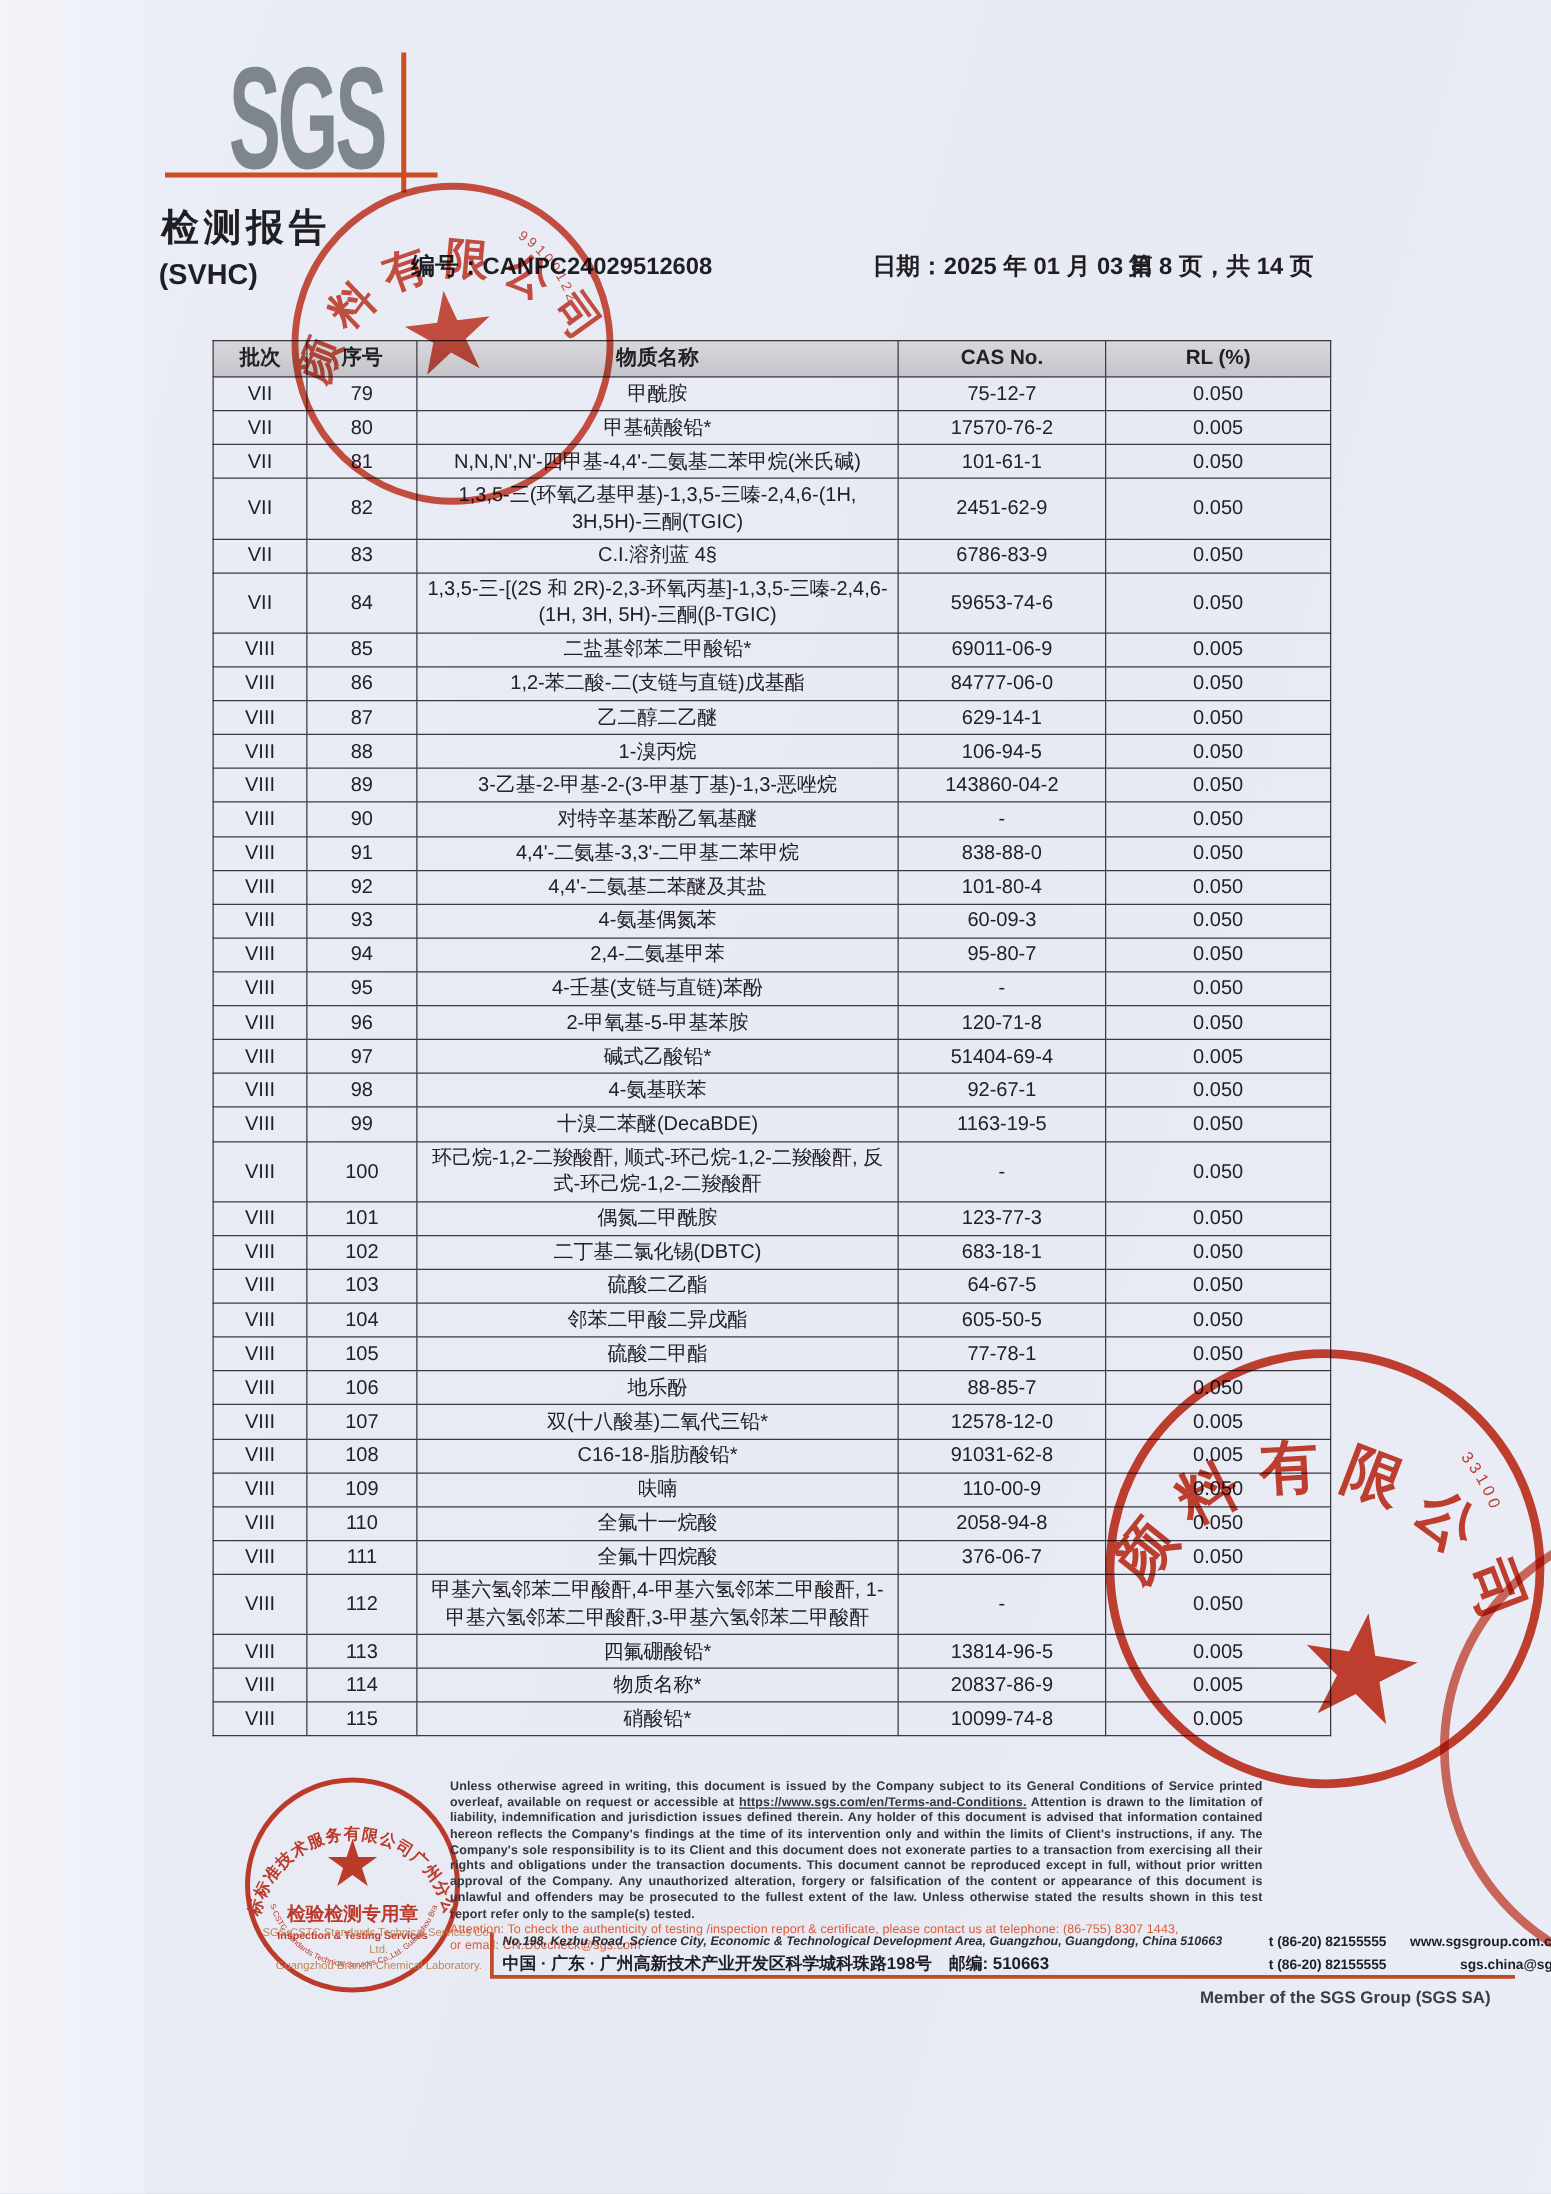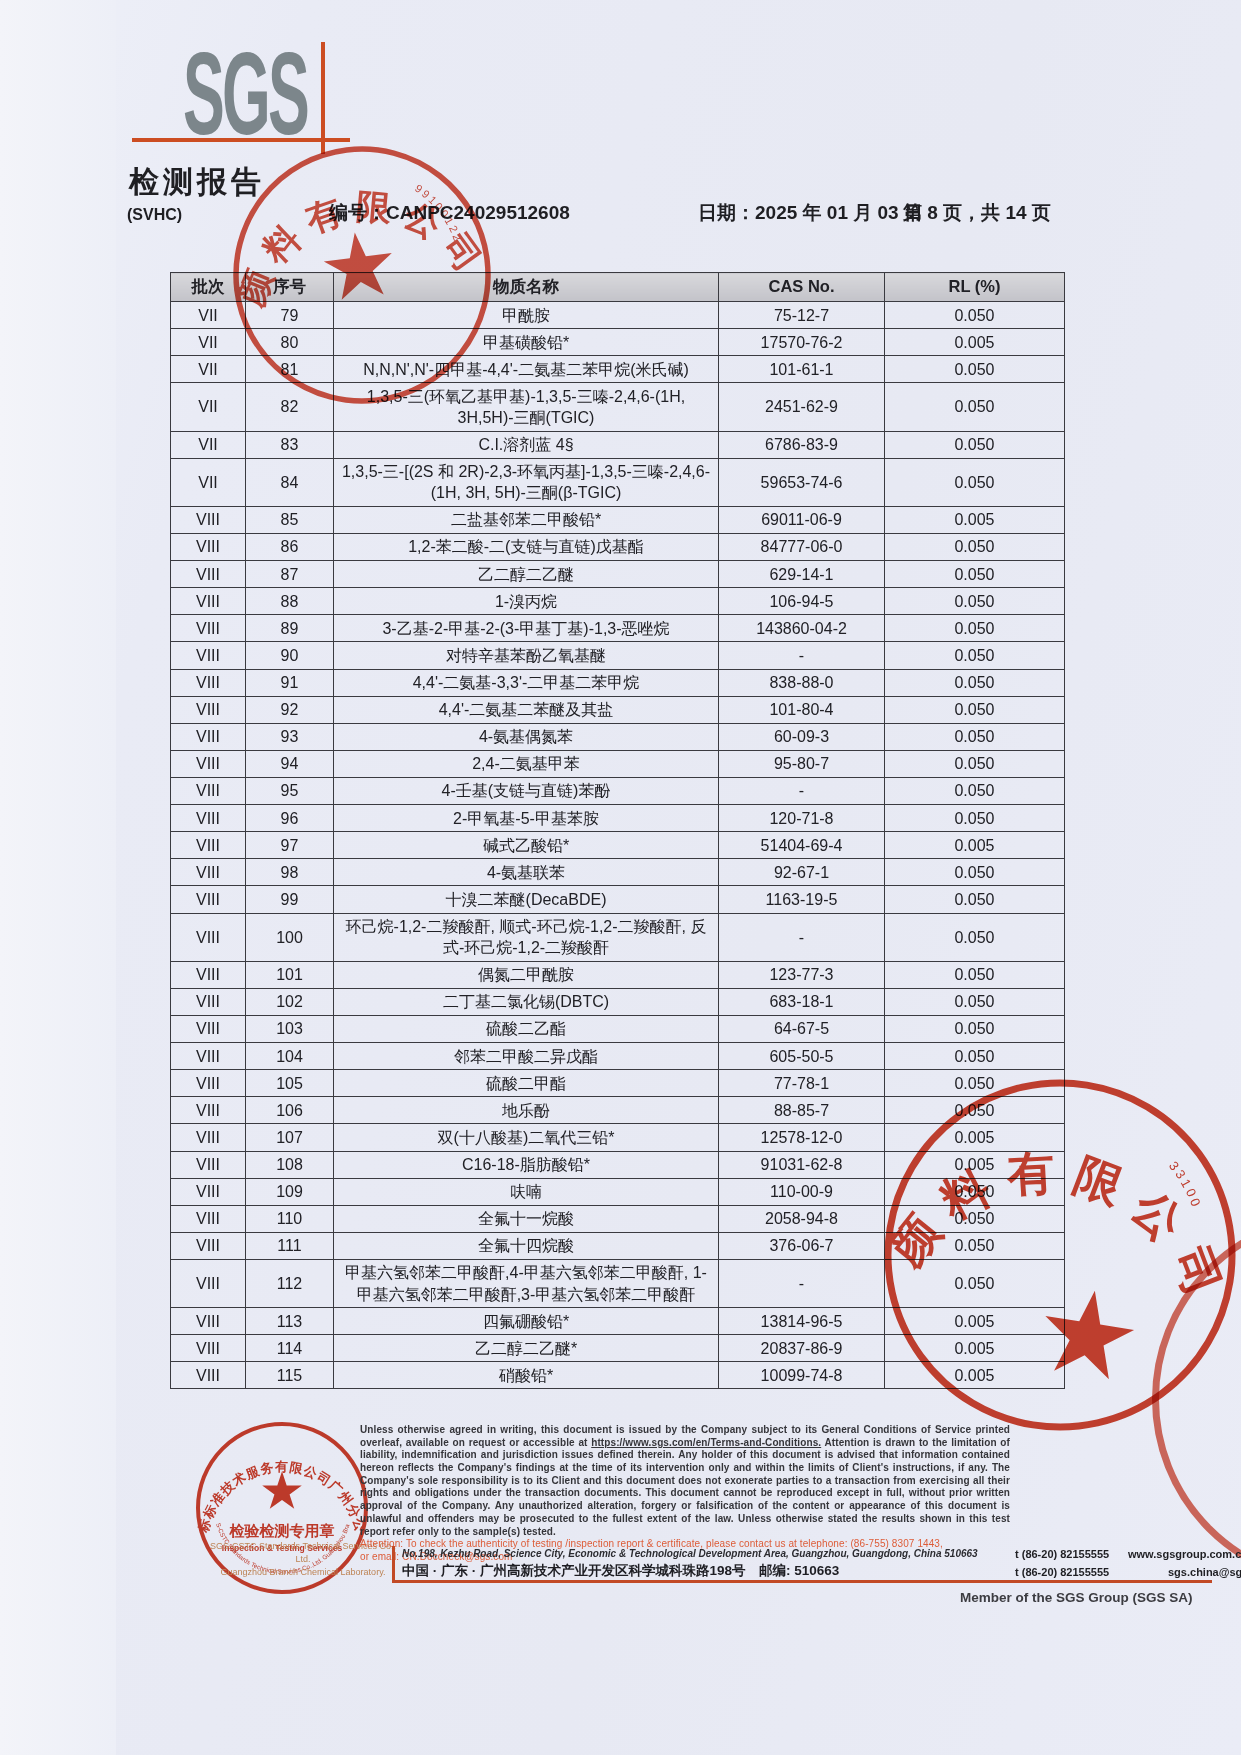--- a/index.html
+++ b/index.html
@@ -9,21 +9,21 @@
     overflow:hidden;font-family:"Liberation Sans", sans-serif;color:#1f1f23;
   }
   .abs{position:absolute;}
   
   .sgs-logo{left:183px;top:36px;font-size:116px;font-weight:900;color:#7c868b;
     letter-spacing:-5px;line-height:1.0;transform:scaleX(.54);transform-origin:left top;}
   .rule-v{left:321px;top:42px;width:4px;height:112px;background:#cc4d22;}
   .rule-h{left:132px;top:138px;width:218px;height:4px;background:#cc4d22;}
   
   .rpt-title{left:129px;top:162px;font-size:30px;font-weight:bold;letter-spacing:4px;}
-  .rpt-sub{left:127px;top:206px;font-size:16px;font-weight:bold;}
+  .rpt-sub{left:127px;top:206px;font-size:23px;font-weight:bold;}
   .hdr-line{top:200px;font-size:19px;font-weight:bold;white-space:nowrap;}
   .hdr-no{left:329px;}
   .hdr-date{left:668px;margin-left:30px;}
   .hdr-page{left:903px;}
   .hdr-val{font-weight:600;}
   
   table.subst{left:170px;top:272px;position:absolute;border-collapse:collapse;table-layout:fixed;
     width:894px;background:transparent;}
   table.subst th,table.subst td{border:1.6px solid #3a3a40;font-size:16px;line-height:1.32;
     text-align:center;padding:2.5px 4px;vertical-align:middle;color:#212126;}
@@ -331,21 +331,21 @@
         <tr>
           <td class="c-batch">VIII</td>
           <td class="c-no">113</td>
           <td class="c-name">四氟硼酸铅*</td>
           <td class="c-cas">13814-96-5</td>
           <td class="c-rl">0.005</td>
         </tr>
         <tr>
           <td class="c-batch">VIII</td>
           <td class="c-no">114</td>
-          <td class="c-name">乙二醇二乙醚*</td>
+          <td class="c-name">物质名称*</td>
           <td class="c-cas">20837-86-9</td>
           <td class="c-rl">0.005</td>
         </tr>
         <tr>
           <td class="c-batch">VIII</td>
           <td class="c-no">115</td>
           <td class="c-name">硝酸铅*</td>
           <td class="c-cas">10099-74-8</td>
           <td class="c-rl">0.005</td>
         </tr>

